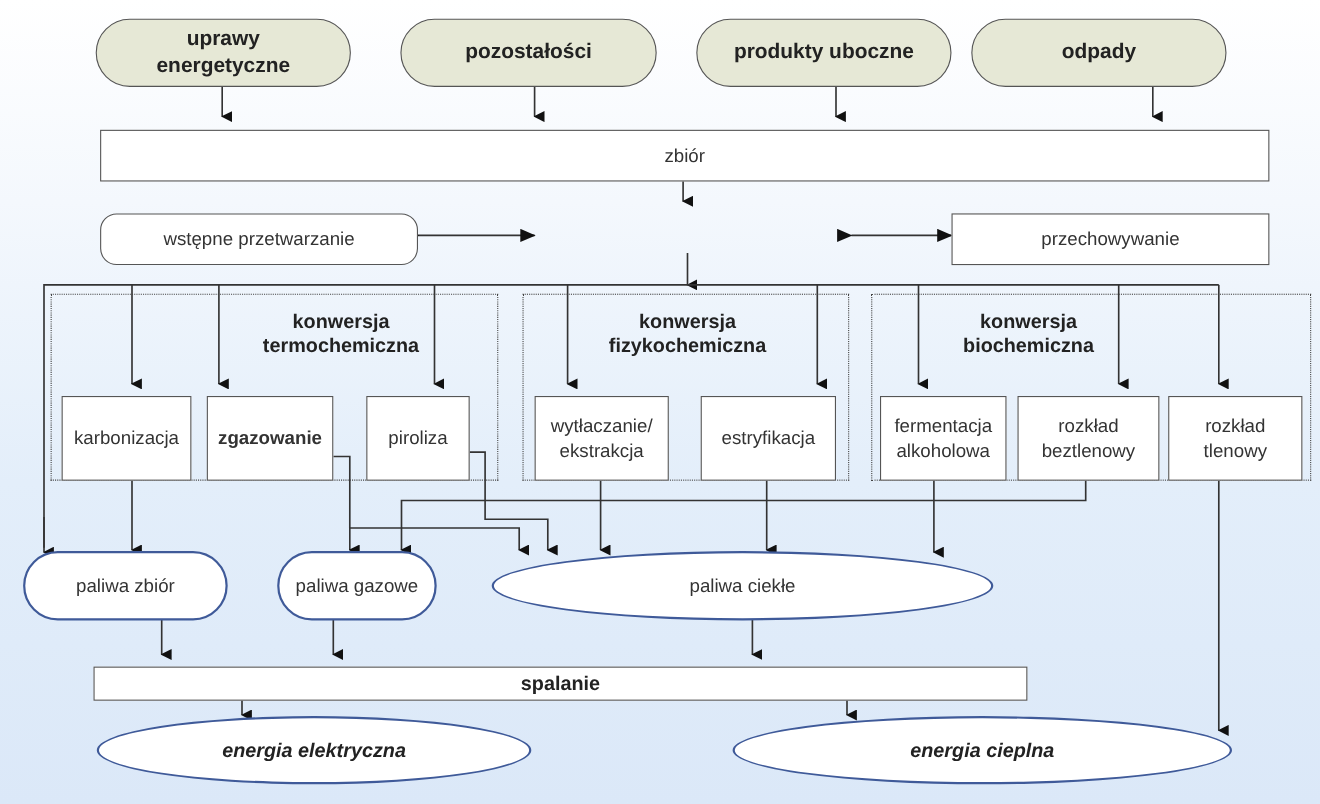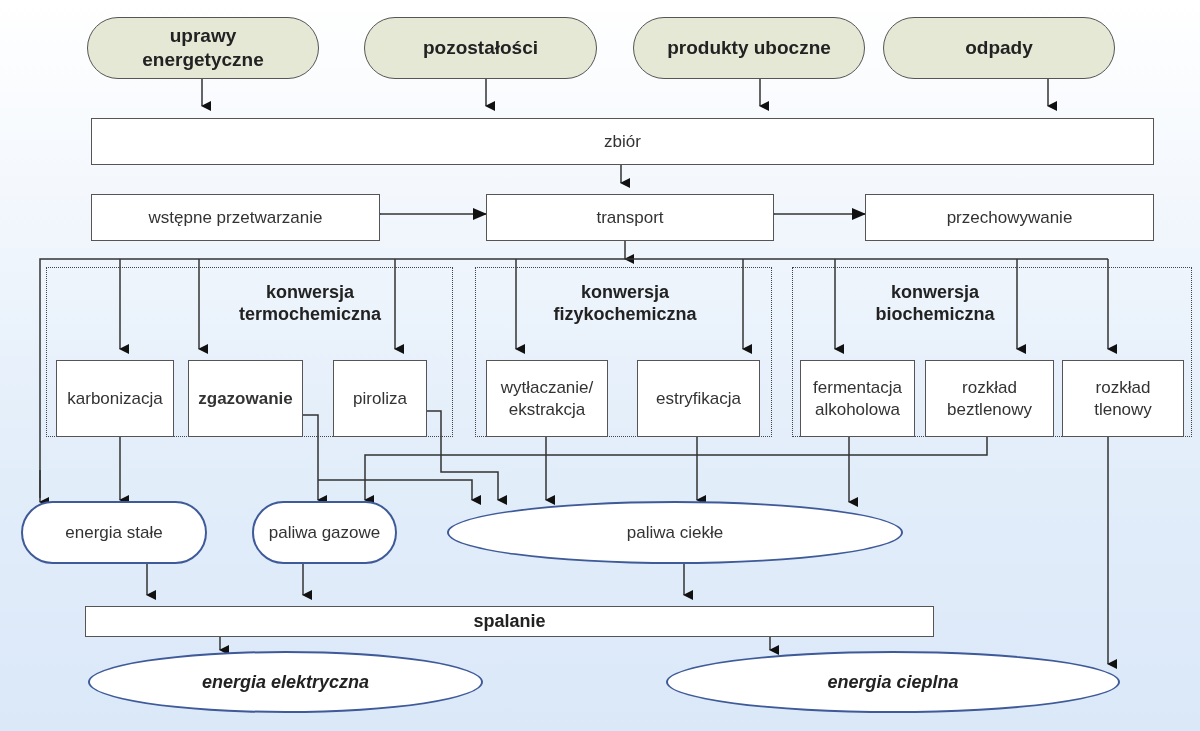--- a/index.html
+++ b/index.html
@@ -82,22 +82,21 @@
 </svg>
 
 <div class="node src" style="left: 87px; top: 17px; width: 232px; height: 62px; white-space: pre-line;">uprawy
 energetyczne</div>
 <div class="node src" style="left: 364px; top: 17px; width: 233px; height: 62px; white-space: pre-line;">pozostałości</div>
 <div class="node src" style="left: 633px; top: 17px; width: 232px; height: 62px; white-space: pre-line;">produkty uboczne</div>
 <div class="node src" style="left: 883px; top: 17px; width: 232px; height: 62px; white-space: pre-line;">odpady</div>
 
 <div class="node box" style="left: 91px; top: 108px; width: 1063px; height: 47px; white-space: pre-line;">zbiór</div>
 
-<div class="node box" style="left: 91px; top: 184px; width: 289px; height: 47px; white-space: pre-line;">wstępne przetwarzanie</div>
-<div class="node box" style="left: 486px; top: 184px; width: 288px; height: 47px; white-space: pre-line;">transport</div>
+<div class="node box" style="left: 91px; top: 184px; width: 289px; height: 47px; white-space: pre-line; border-radius: 15px;">wstępne przetwarzanie</div>
 <div class="node box" style="left: 865px; top: 184px; width: 289px; height: 47px; white-space: pre-line;">przechowywanie</div>
 
 <div class="group" style="left: 46px; top: 267px; width: 407px; height: 170px;"></div>
 <div class="glabel" style="left: 210px; top: 282px; width: 200px; white-space: pre-line; height: 50px;">konwersja
 termochemiczna</div>
 <div class="group" style="left: 475px; top: 267px; width: 297px; height: 170px;"></div>
 <div class="glabel" style="left: 540px; top: 282px; width: 170px; white-space: pre-line; height: 50px;">konwersja
 fizykochemiczna</div>
 <div class="group" style="left: 792px; top: 267px; width: 400px; height: 170px;"></div>
 <div class="glabel" style="left: 850px; top: 282px; width: 170px; white-space: pre-line; height: 50px;">konwersja
@@ -111,21 +110,21 @@
 <div class="node box" style="left: 333px; top: 350px; width: 94px; height: 77px; white-space: pre-line;">piroliza</div>
 <div class="node box" style="left: 637px; top: 350px; width: 123px; height: 77px; white-space: pre-line;">estryfikacja</div>
 
 <div class="node box" style="left: 800px; top: 350px; width: 115px; height: 77px; white-space: pre-line;">fermentacja
 alkoholowa</div>
 <div class="node box" style="left: 925px; top: 350px; width: 129px; height: 77px; white-space: pre-line;">rozkład
 beztlenowy</div>
 <div class="node box" style="left: 1062px; top: 350px; width: 122px; height: 77px; white-space: pre-line;">rozkład
 tlenowy</div>
 
-<div class="node fuel" style="left: 21px; top: 501px; width: 186px; height: 63px; white-space: pre-line;">energia stałe</div>
+<div class="node fuel" style="left: 21px; top: 501px; width: 186px; height: 63px; white-space: pre-line;">paliwa zbiór</div>
 <div class="node fuel" style="left: 252px; top: 501px; width: 145px; height: 63px; white-space: pre-line;">paliwa gazowe</div>
 <div class="node fuel" style="left: 447px; top: 501px; width: 456px; height: 63px; border-radius: 50%; white-space: pre-line;">paliwa ciekłe</div>
 
 <div class="node box bold" style="left: 85px; top: 596px; width: 849px; height: 31px; font-size: 18px; white-space: pre-line;">spalanie</div>
 
 <div class="node energy" style="left: 88px; top: 651px; width: 395px; height: 62px; white-space: pre-line;">energia elektryczna</div>
 <div class="node energy" style="left: 666px; top: 651px; width: 454px; height: 62px; white-space: pre-line;">energia cieplna</div>
 
 </div>
 

